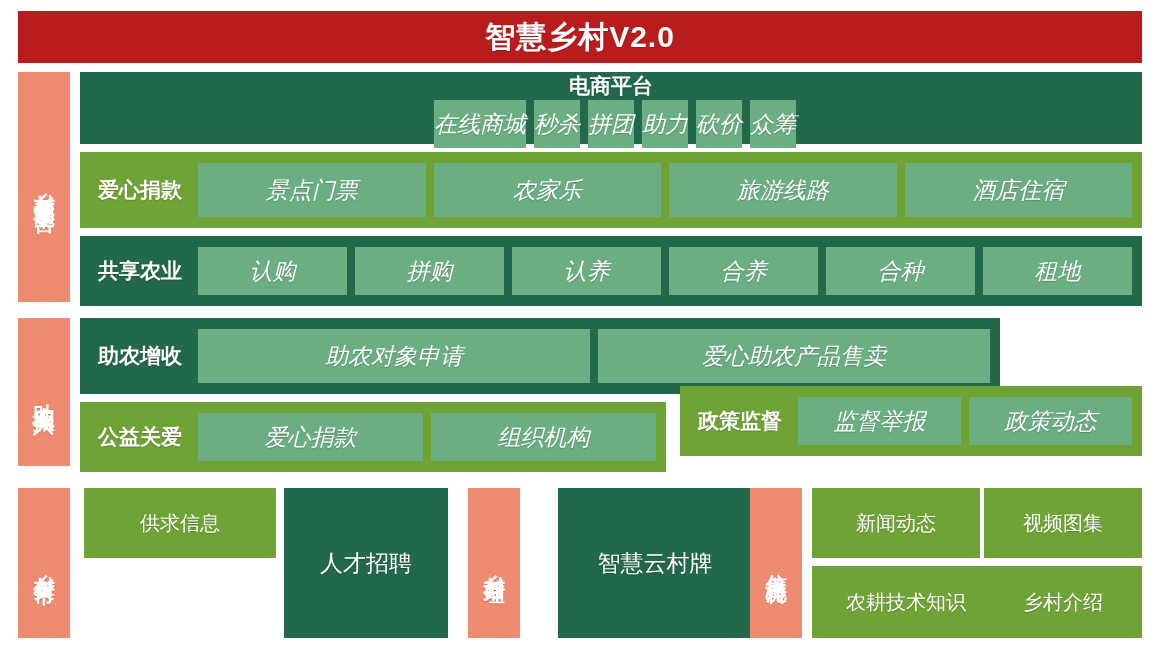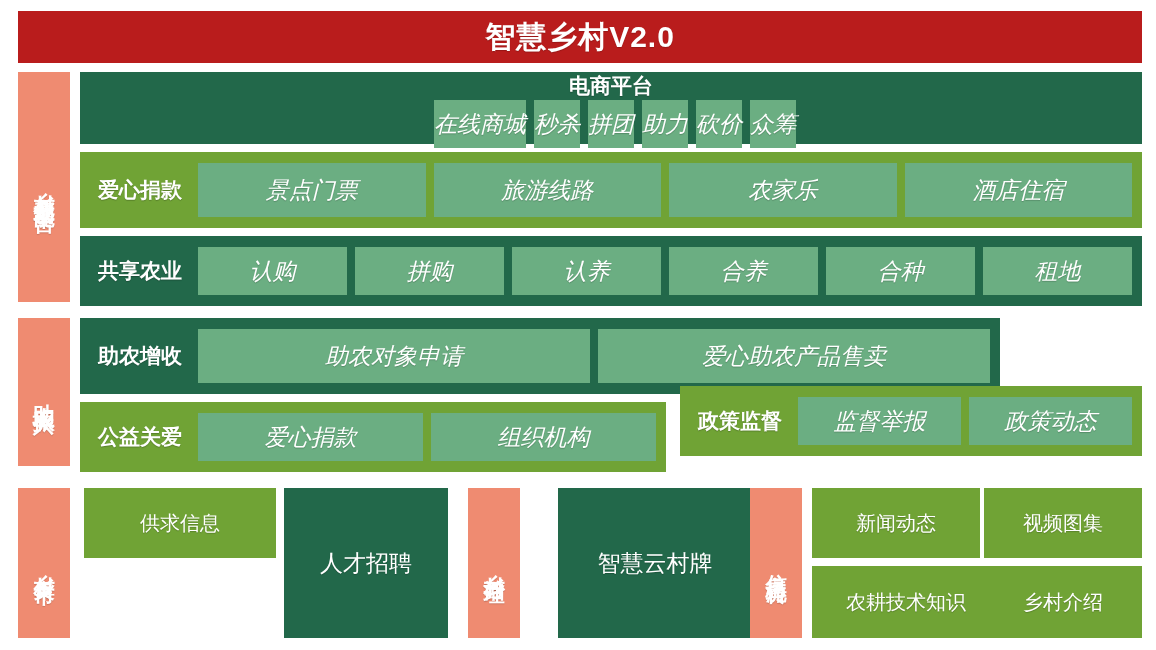--- a/index.html
+++ b/index.html
@@ -149,22 +149,22 @@
       <div class="tile">助力</div>
       <div class="tile">砍价</div>
       <div class="tile">众筹</div>
     </div>
   </div>
 
   <div class="row olive" style="left:80px; top:152px; width:1062px; height:76px;">
     <div class="row-label">爱心捐款</div>
     <div class="tiles">
       <div class="tile tall">景点门票</div>
+      <div class="tile tall">农家乐</div>
       <div class="tile tall">旅游线路</div>
-      <div class="tile tall">农家乐</div>
       <div class="tile tall">酒店住宿</div>
     </div>
   </div>
 
   <div class="row dark" style="left:80px; top:236px; width:1062px; height:70px;">
     <div class="row-label">共享农业</div>
     <div class="tiles">
       <div class="tile">认购</div>
       <div class="tile">拼购</div>
       <div class="tile">认养</div>

